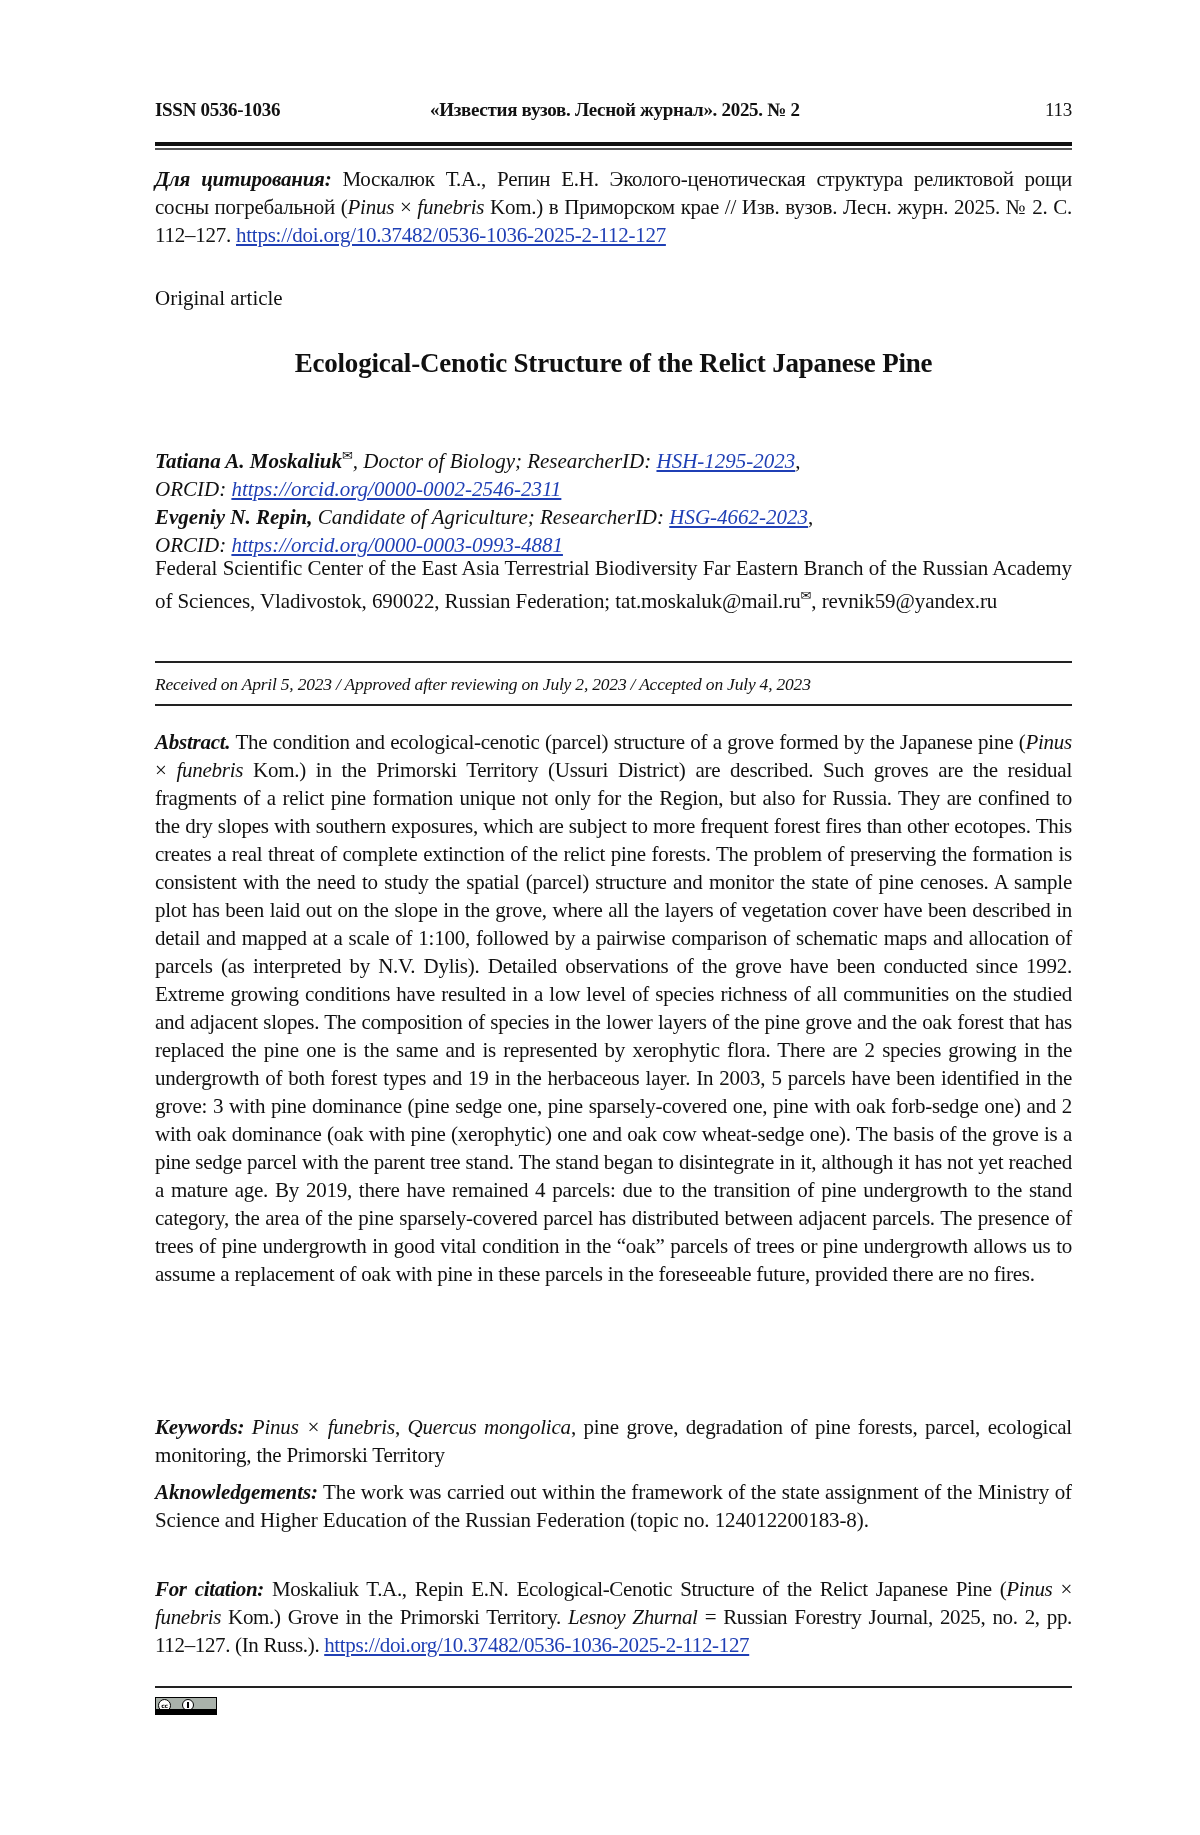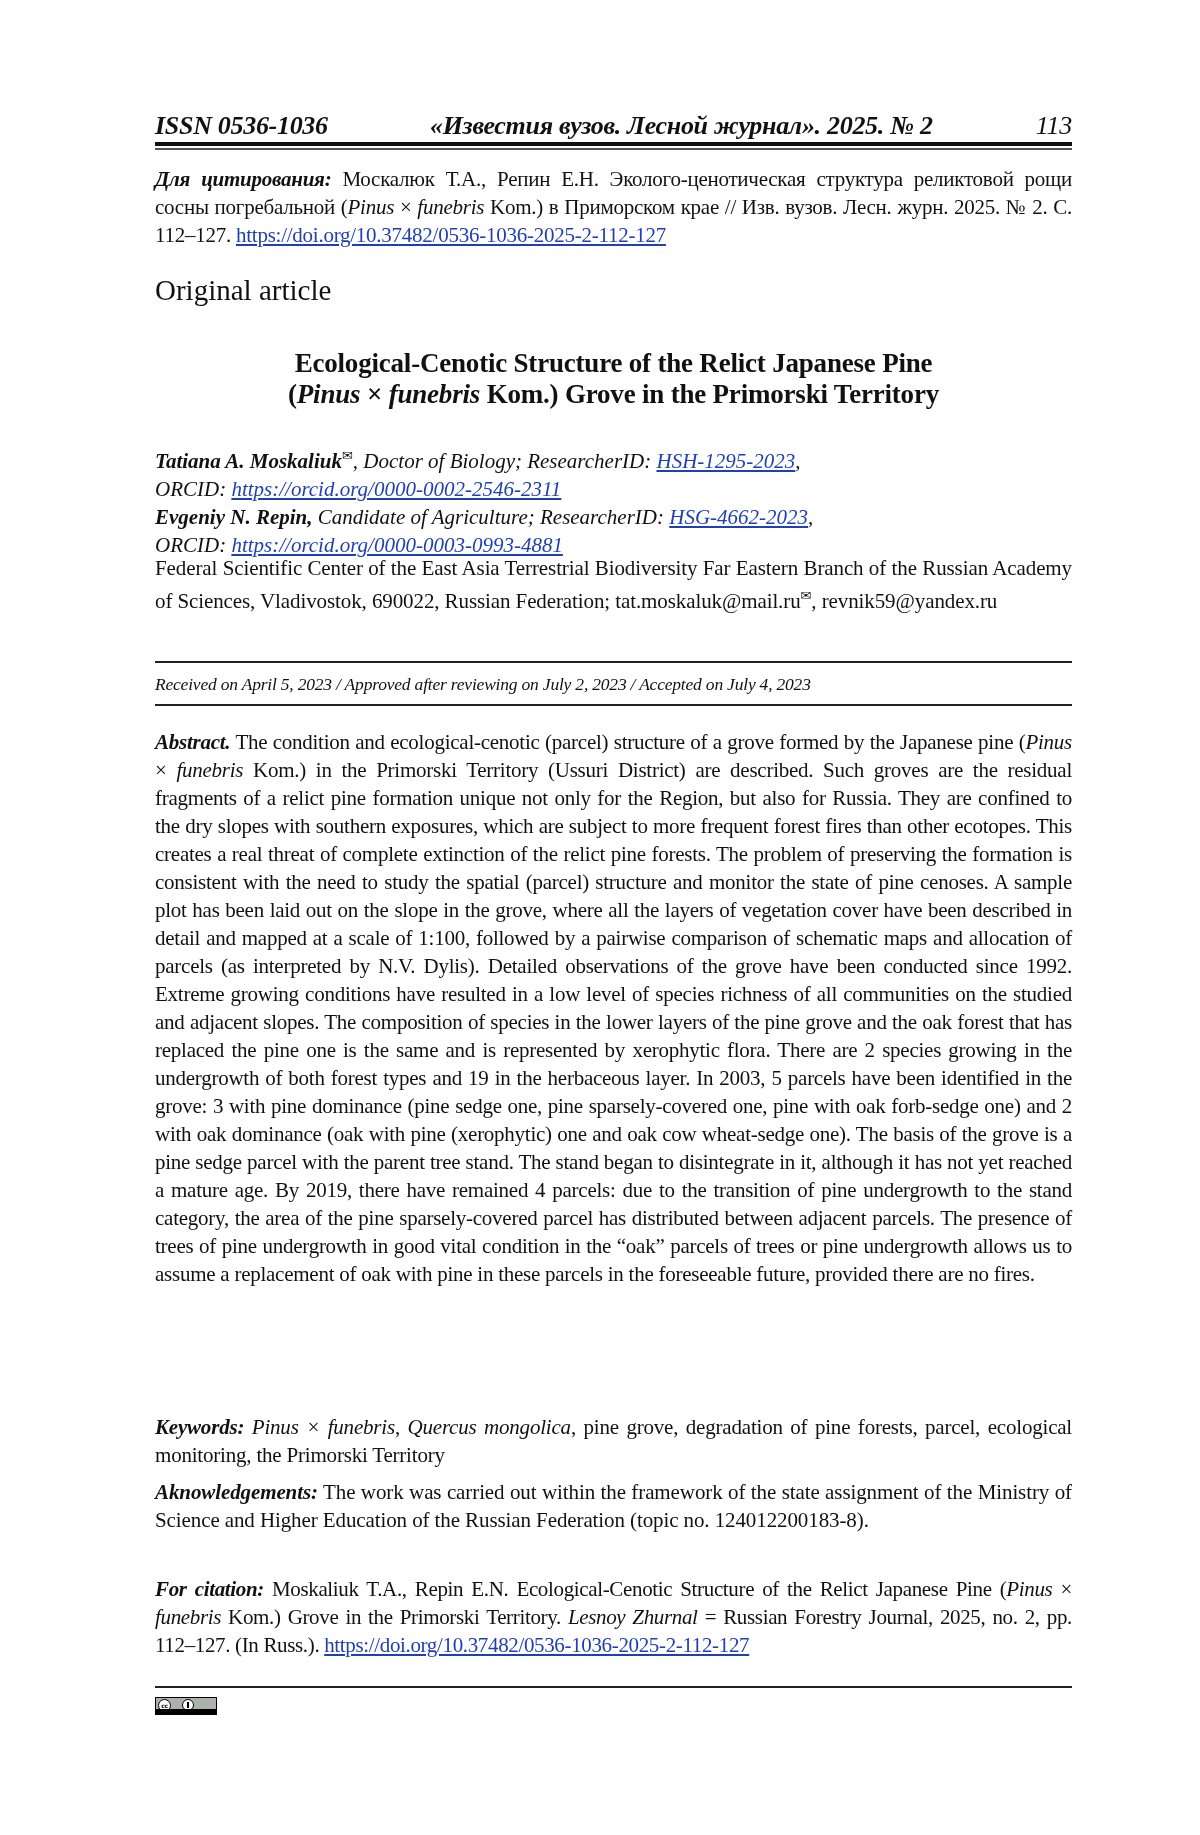--- a/index.html
+++ b/index.html
@@ -16,49 +16,48 @@
     left: 155px;
     top: 0;
     width: 917px;
   }
   a, .link { color: #1f3fb5; text-decoration: underline; text-align: right; }
   i, .it { font-style: italic; }
 
   
   .running-head {
     position: absolute;
-    top: 112px;
+    top: 96px;
     left: 0;
     width: 917px;
     height: 28px;
-    font-size: 26px;
+    font-size: 19px;
     line-height: 28px;
     letter-spacing: -0.3px;
-    font-style: italic;
   }
   .rh-issn { position: absolute; left: 0; font-weight: bold; }
   .rh-journal { position: absolute; left: 275px; font-weight: bold; }
   .rh-page { position: absolute; right: 0; }
   .head-rule {
     position: absolute;
     top: 142px;
     left: 0;
     width: 917px;
     height: 8px;
   }
   .head-rule .thick { position: absolute; top: 0; left: 0; right: 0; height: 4px; background: #111; }
   .head-rule .thin { position: absolute; top: 6px; left: 0; right: 0; height: 2px; background: #555; }
 
   .block { position: absolute; left: 0; width: 917px; font-size: 21px; line-height: 28px; text-align: justify; }
   .block p { margin: 0; }
 
   .cite-ru { top: 165px; letter-spacing: -0.25px; }
   .cite-ru .lbl { font-weight: bold; font-style: italic; }
 
-  .art-type { top: 276px; font-size: 29px; }
+  .art-type { top: 284px; font-size: 21px; }
 
   .title {
     position: absolute;
     top: 348px;
     left: 0;
     width: 917px;
     text-align: center;
     font-size: 27px;
     line-height: 31px;
     font-weight: bold;
@@ -149,21 +148,20 @@
   <div class="block cite-ru">
     <p>
       <span class="lbl">Для цитирования:</span><span> Москалюк Т.А., Репин Е.Н. Эколого-ценотическая структура реликтовой рощи сосны погребальной (</span><i>Pinus</i><span> × </span><i>funebris</i><span> Kom.) в Приморском крае // Изв. вузов. Лесн. журн. 2025. № 2. С. 112–127. </span><a class="link">https://doi.org/10.37482/0536-1036-2025-2-112-127</a>
     </p>
   </div>
 
   <div class="block art-type">Original article</div>
 
   <div class="title">
     <div>Ecological-Cenotic Structure of the Relict Japanese Pine</div>
-    <div><span>(</span><i>Pinus</i><span> × </span><i>funebris</i><span> Kom.) Grove in the Primorski Territory</span></div>
   </div>
 
   <div class="block authors">
     <p>
       <span class="aname">Tatiana A. Moskaliuk</span><span class="mail">✉</span><span class="ital">, Doctor of Biology; ResearcherID: </span><a class="link ital">HSH-1295-2023</a><span>,</span>
     </p>
     <p>
       <span class="ital">ORCID: </span><a class="link ital">https://orcid.org/0000-0002-2546-2311</a>
     </p>
     <p>

